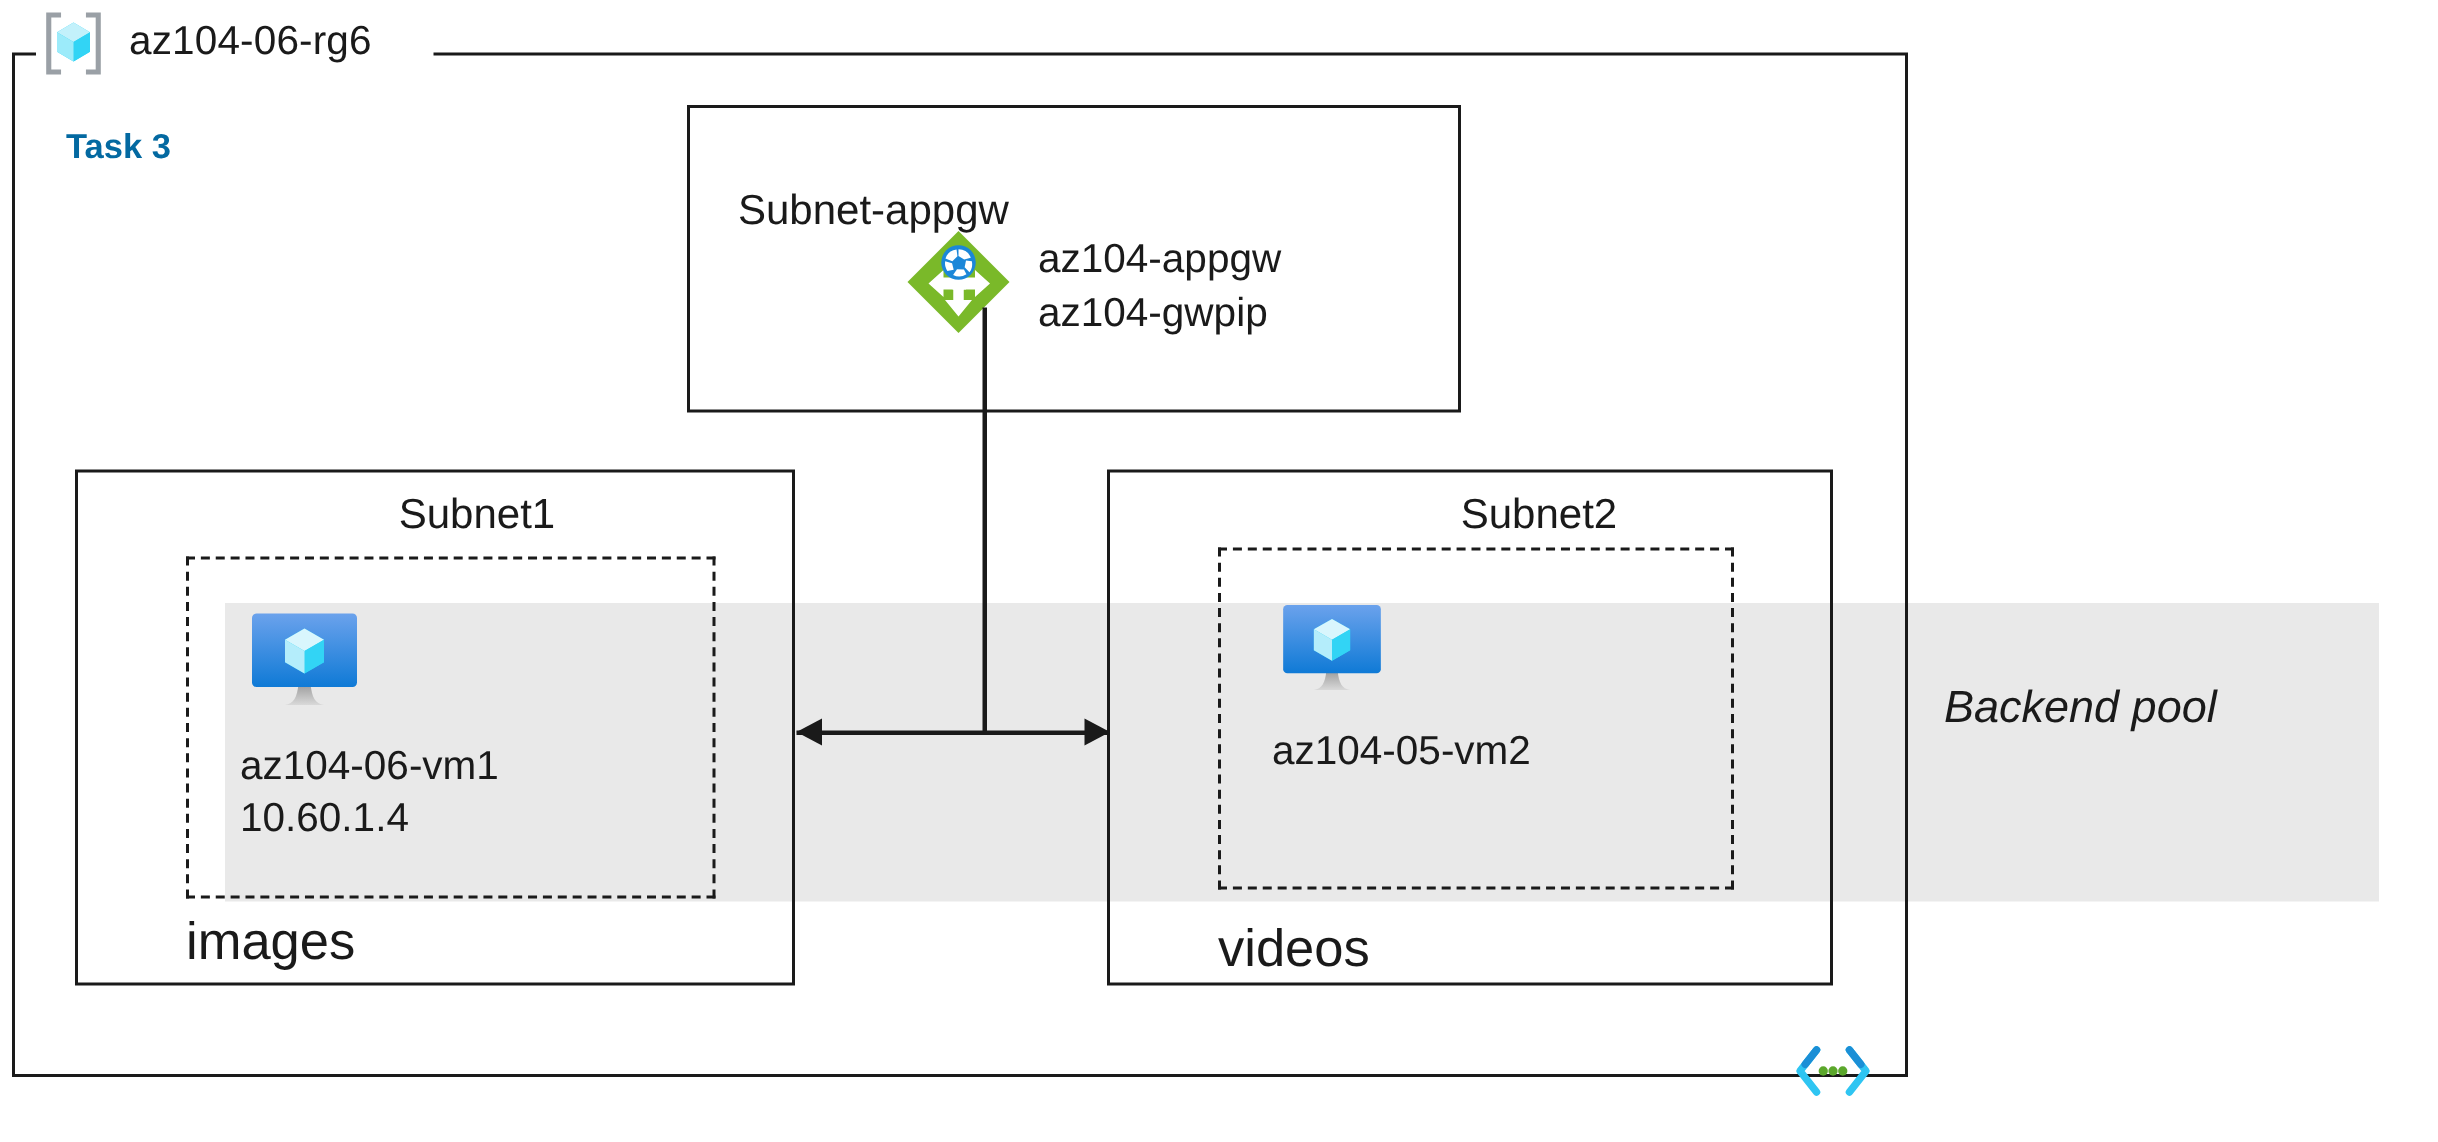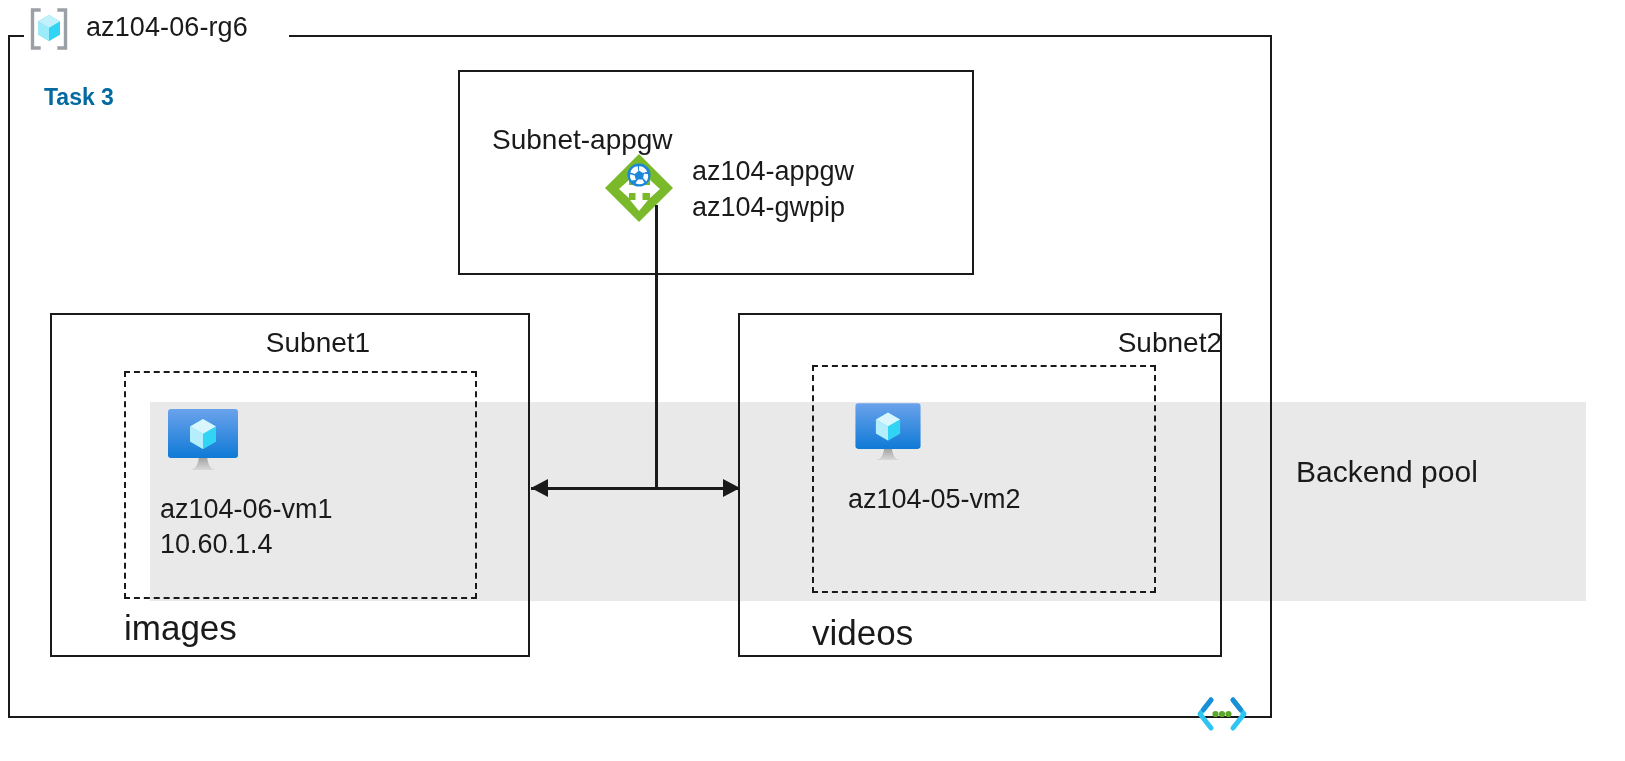--- a/index.html
+++ b/index.html
@@ -37,38 +37,38 @@
     font-size:23px;font-weight:bold;color:#0369a1;white-space:nowrap;
   }
 
   
   .backend-band{
     position:absolute;left:150px;top:402px;width:1436px;height:199px;
     background:#e9e9e9;
   }
   .backend-label{
     position:absolute;left:1296px;top:455px;
-    font-size:30px;color:#1a1a1a;white-space:nowrap;
+    font-size:30px;color:#1a1a1a;white-space:nowrap;font-style:italic;
   }
 
   
   .subnet-box{
     position:absolute;border:2.5px solid #1a1a1a;box-sizing:border-box;
     background:transparent;
   }
   .subnet-appgw{left:458px;top:70px;width:516px;height:205px;}
   .subnet1{left:50px;top:313px;width:480px;height:344px;}
   .subnet2{left:738px;top:313px;width:484px;height:344px;}
 
   .subnet-title{
     position:absolute;font-size:28px;color:#1a1a1a;white-space:nowrap;
   }
   .t-appgw{left:492px;top:84px;margin-top:40px;}
   .t-sub1{left:50px;top:327px;width:480px;text-align:center;padding-left:28px;}
-  .t-sub2{left:738px;top:327px;width:484px;text-align:right;}
+  .t-sub2{left:738px;top:327px;width:484px;text-align:center;padding-left:46px;}
 
   
   .dashed-box{
     position:absolute;border:2.5px dashed #1a1a1a;box-sizing:border-box;
   }
   .dash1{left:124px;top:371px;width:353px;height:228px;}
   .dash2{left:812px;top:365px;width:344px;height:228px;}
 
   
   .vm-node{position:absolute;text-align:left;}

